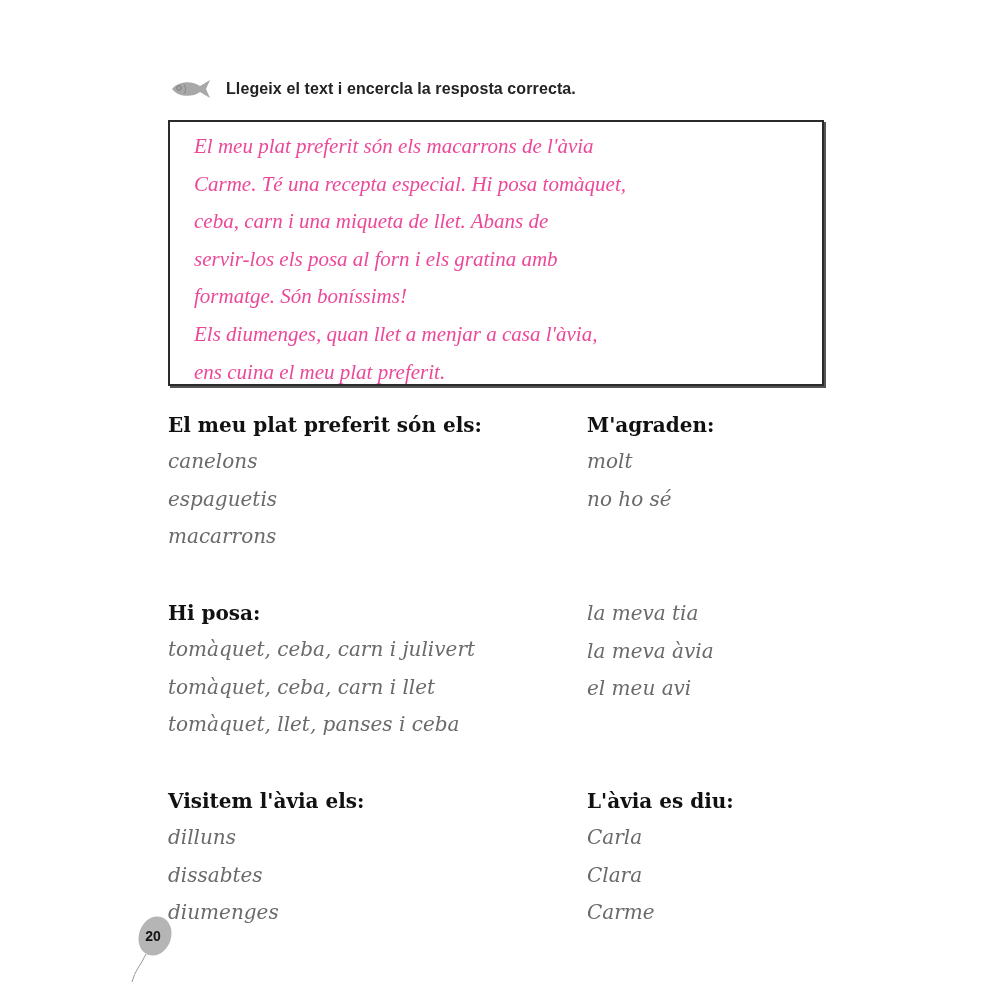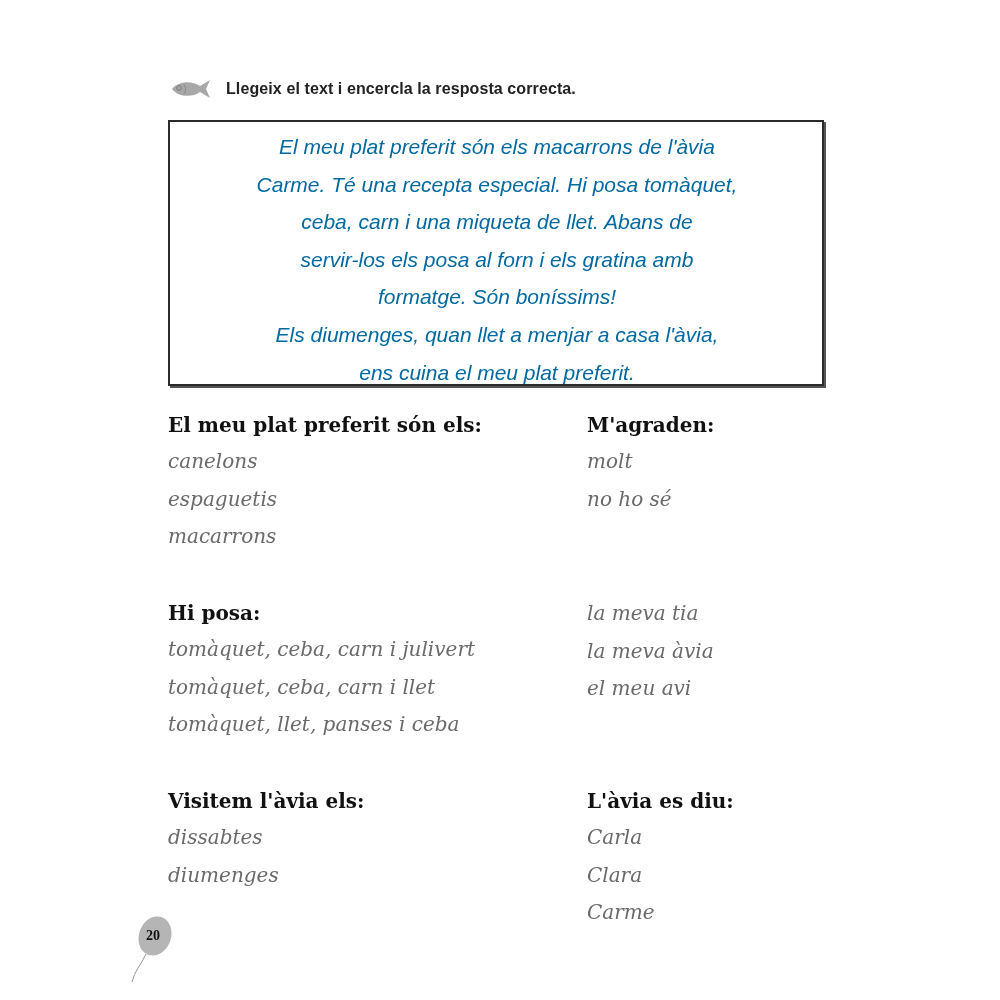--- a/index.html
+++ b/index.html
@@ -40,27 +40,26 @@
       left: 168px;
       top: 120px;
       width: 656px;
       height: 266px;
       border: 2px solid #2b2b2b;
       box-shadow: 2px 2px 0 #555;
       box-sizing: border-box;
       padding: 6px 22px 0 24px;
     }
     .reading-line {
-      font-family: Liberation Sans, sans-serif;
+      font-family: Liberation Serif, serif;
       font-style: italic;
       font-size: 21px;
       line-height: 37.6px;
-      color: #0369a1;
+      color: #ec4899;
       white-space: nowrap;
-      text-align: center;
     }
     .question {
       position: absolute;
     }
     .q-title {
       font-family: "DejaVu Serif", serif;
       font-weight: bold;
       font-size: 20px;
       color: #111;
       height: 36px;
@@ -83,21 +82,21 @@
       top: 914px;
       width: 50px;
       height: 70px;
     }
     .balloon-num {
       position: absolute;
       left: 10px;
       top: 14px;
       width: 30px;
       text-align: center;
-      font-family: Liberation Serif, serif;
+      font-family: Liberation Sans, sans-serif;
       font-weight: bold;
       font-size: 14px;
       color: #111;
     }
   </style>
 </head>
 <body>
 
 <div class="instruction">
   <svg class="fish-icon" viewBox="0 0 44 22">
@@ -139,20 +138,21 @@
 </div>
 
 <div class="question" style="left:587px; top:595px;">
   <div class="q-option">la meva tia</div>
   <div class="q-option">la meva àvia</div>
   <div class="q-option">el meu avi</div>
 </div>
 
 <div class="question" style="left:168px; top:783px;">
   <div class="q-title">Visitem l'àvia els:</div>
+  <div class="q-option">dilluns</div>
   <div class="q-option">dissabtes</div>
   <div class="q-option">diumenges</div>
 </div>
 
 <div class="question" style="left:587px; top:783px;">
   <div class="q-title">L'àvia es diu:</div>
   <div class="q-option">Carla</div>
   <div class="q-option">Clara</div>
   <div class="q-option">Carme</div>
 </div>

